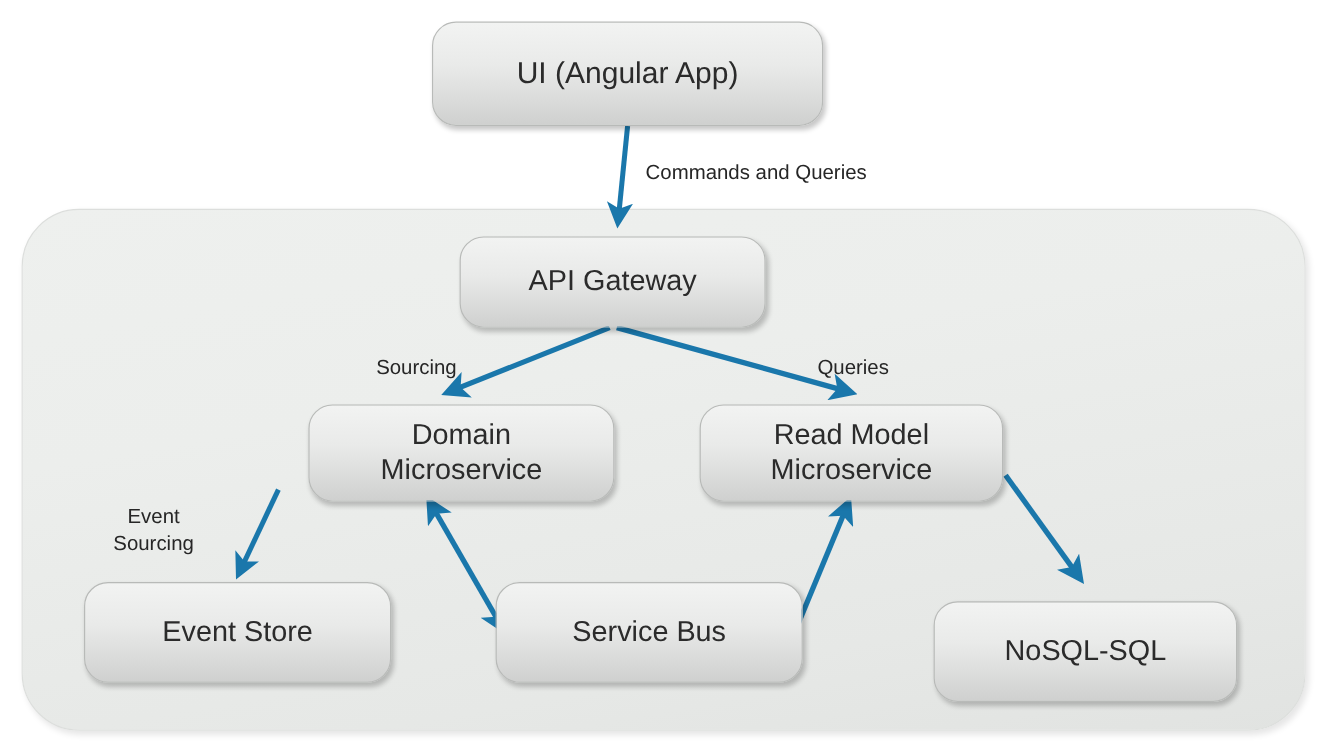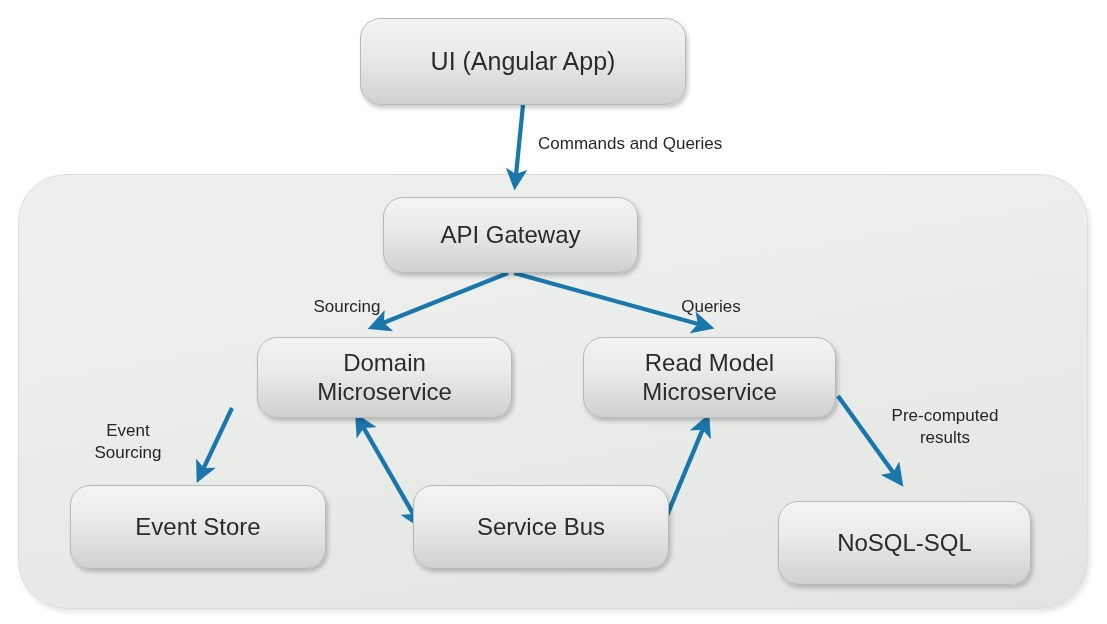--- a/index.html
+++ b/index.html
@@ -140,16 +140,14 @@
   <div class="edge-label" id="lbl-commands_and_queries" style="left: 538px; top: 133px; width: 250px; text-align: left;">Commands and Queries</div>
 
   <div class="edge-label" id="lbl-commands" style="left: 289px; top: 296px; width: 116px; text-align: center;">Sourcing</div>
 
   <div class="edge-label" id="lbl-queries" style="left: 672px; top: 296px; width: 78px; text-align: center;">Queries</div>
 
   <div class="edge-label" id="lbl-event_sourcing" style="left: 80px; top: 420px; width: 96px; text-align: center;">Event
 Sourcing</div>
 
 
-  <div class="edge-label" id="lbl-pre_computed_results" style="left: 877px; top: 405px; width: 136px; text-align: center;">Pre-computed
-results</div>
 
 </div>
 
 </body></html>

